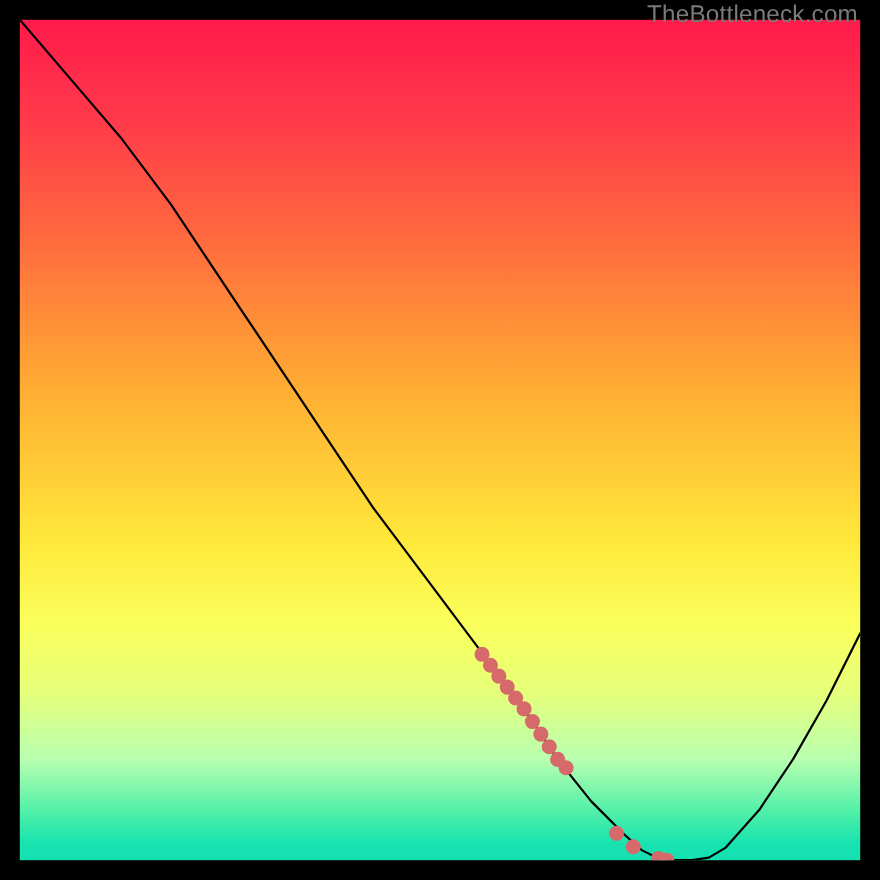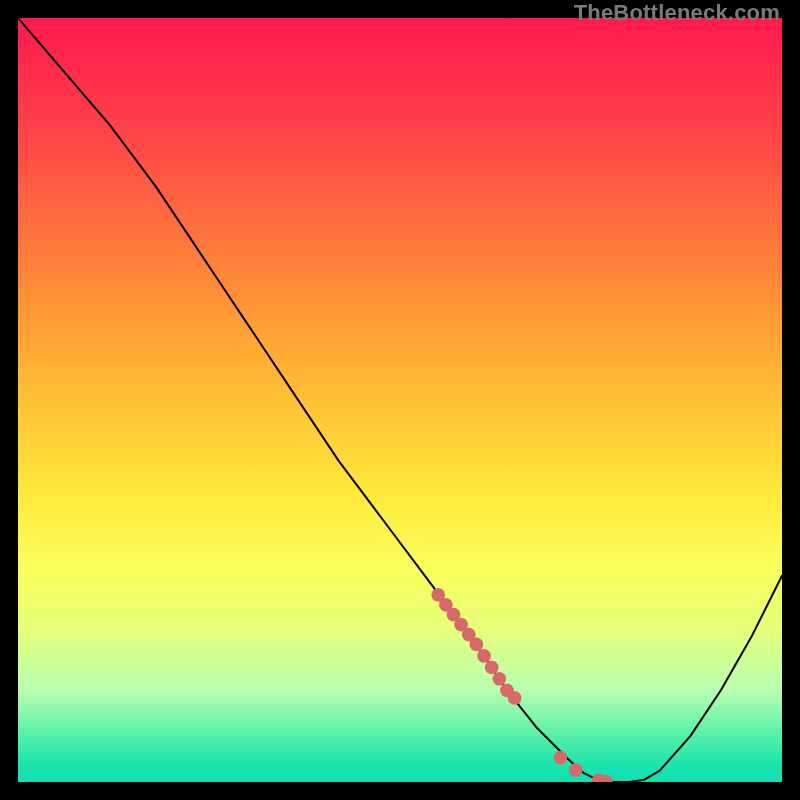--- a/index.html
+++ b/index.html
@@ -36,21 +36,21 @@
       #18e3b0 98%,
       #14dfb2 100%
     );
   }
   .watermark {
     position: absolute;
     top: 0px;
     right: 20px;
     color: #7a7a7a;
     font-size: 22px;
-    font-weight: 700;
+    font-weight: 400;
     letter-spacing: 0.2px;
     user-select: none;
     z-index: 5;
   }
   svg.curve {
     position: absolute;
     left: 0;
     top: 0;
     width: 764px;
     height: 764px;

